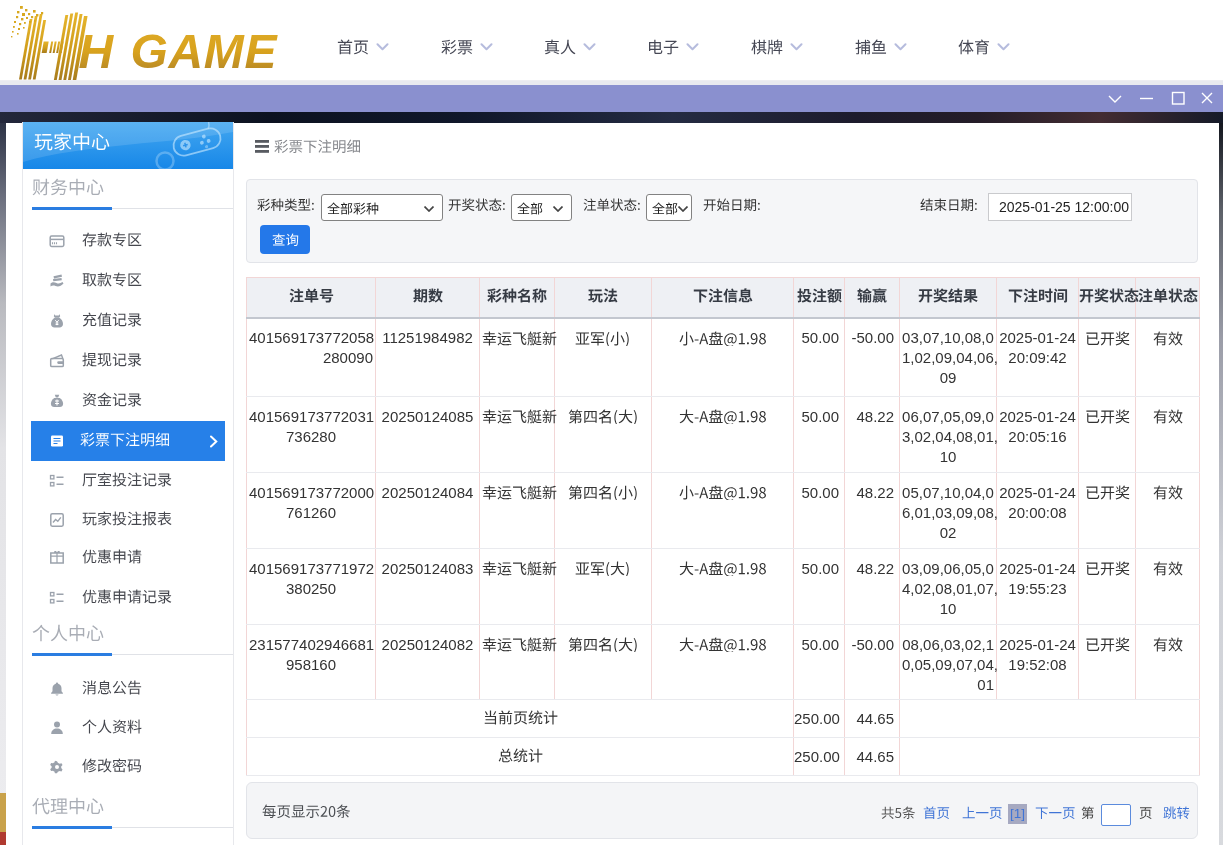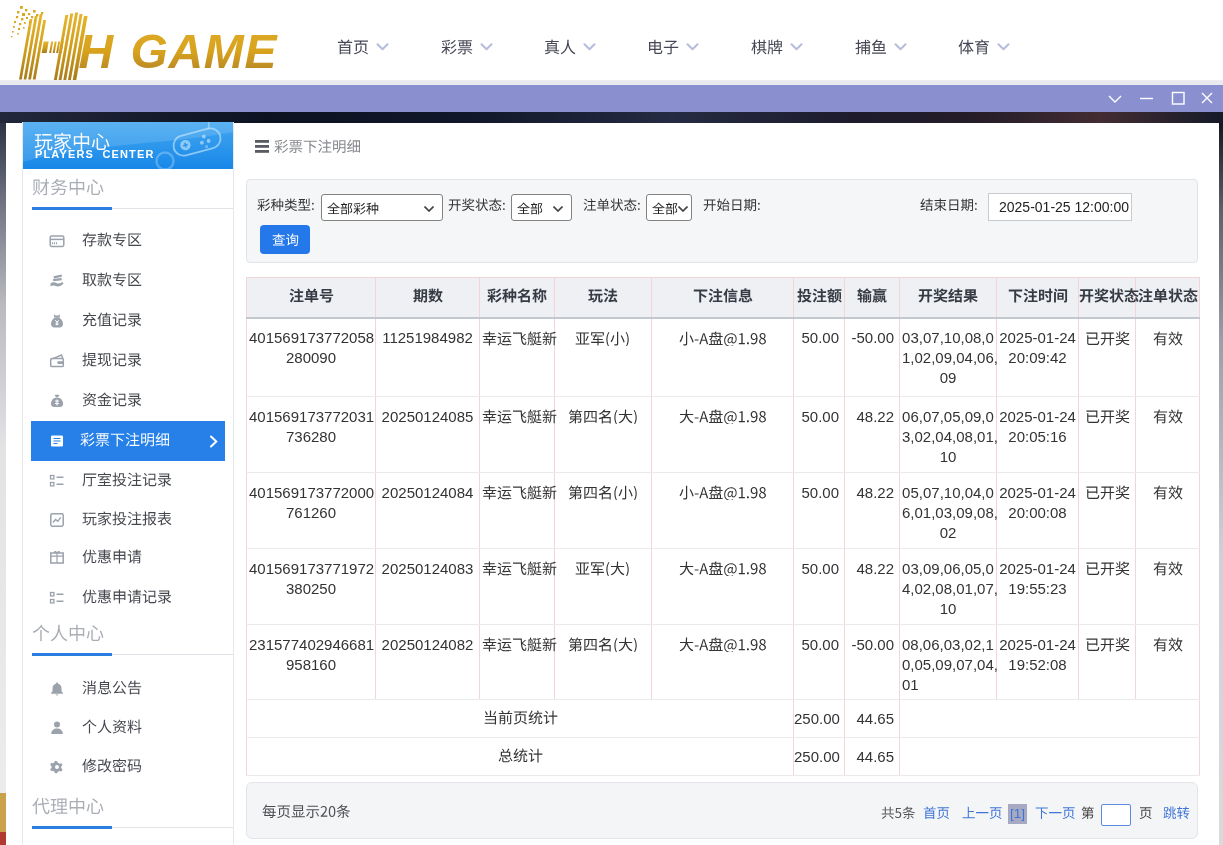--- a/index.html
+++ b/index.html
@@ -162,21 +162,21 @@
  <circle cx="4.5" cy="2" r="1.9" fill="rgba(205,235,255,0.60)" stroke="none"></circle>
  <circle cx="11.5" cy="2" r="1.9" fill="rgba(205,235,255,0.60)" stroke="none"></circle>
  <circle cx="8" cy="7" r="1.6" fill="rgba(205,235,255,0.42)" stroke="none"></circle>
  <path d="M14 -10 c4 -3 0 -7 5 -9 c3.5 -1.2 5 1 4 2.6" stroke-width="1.5" stroke="rgba(205,235,255,0.5)"></path>
 </g>
 </svg>
     </div>
 <div class="abs" style="left:34px;top:132px;z-index:3"><svg width="76.0" height="19" style="">
         <use href="#t7" fill="#fff"></use>
       </svg></div>
-<div class="abs" style="left:35px;top:148px;z-index:3;font-size:11px;color:#fff;letter-spacing:1.15px;font-weight:bold">PLAYERS&nbsp;&nbsp;CENTER</div>
+<div class="abs" style="left:35px;top:167px;z-index:3;font-size:11px;color:#fff;letter-spacing:1.15px;font-weight:bold">PLAYERS&nbsp;&nbsp;CENTER</div>
 <div class="abs" style="left:32px;top:178px"><svg width="72.0" height="18" style="">
         <use href="#t8" fill="#a9adb5"></use>
       </svg></div>
 <div class="abs" style="left:32px;top:207px;width:80px;height:3px;background:#2a7de1"></div>
 <div class="abs" style="left:112px;top:208px;width:121px;height:1px;background:#e0e2e7"></div>
 <svg class="abs" width="16" height="16" style="left:49px;top:233px" viewBox="0 0 16 16">
       <rect x="1.2" y="3" width="13.6" height="10.5" rx="1.4" fill="none" stroke="#9ba2ac" stroke-width="1.5"></rect>
       <path d="M1.5 6.4 H14.5" stroke="#9ba2ac" stroke-width="1.5"></path>
       <path d="M3.5 9.2 v2 M5.5 9.2 v2 M7.5 9.2 v2" stroke="#9ba2ac" stroke-width="1.1"></path>
     </svg>
@@ -387,21 +387,21 @@
               <use href="#t40" fill="#363b44"></use>
             </svg></th>
           <th style="border:1px solid #f2d6d6;border-top:1px solid #f2d6d6;border-bottom:2px solid #c3c7cf;padding:0;text-align:center;vertical-align:middle"><svg width="60.0" height="15" style="">
               <use href="#t41" fill="#363b44"></use>
             </svg></th>
           <th style="border:1px solid #f2d6d6;border-top:1px solid #f2d6d6;border-bottom:2px solid #c3c7cf;padding:0;text-align:center;vertical-align:middle"><svg width="60.0" height="15" style="">
               <use href="#t42" fill="#363b44"></use>
             </svg></th>
         </tr>
         <tr style="height:79px">
-          <td style="border:1px solid;border-color:#e9eaee #f2d6d6;padding:9.5px 2px 0;text-align:center;vertical-align:top;line-height:20px;">
+          <td style="border:1px solid;border-color:#e9eaee #f2d6d6;padding:9.5px 2px 0;text-align:right;vertical-align:top;line-height:20px;">
             <div>401569173772058</div>
             <div>280090</div>
           </td>
           <td style="border:1px solid;border-color:#e9eaee #f2d6d6;padding:9.5px 2px 0;text-align:center;vertical-align:top;line-height:20px;">11251984982</td>
           <td style="border:1px solid;border-color:#e9eaee #f2d6d6;padding:12px 2px 0;text-align:center;vertical-align:top;line-height:20px;"><svg width="75.0" height="15" style="">
               <use href="#t43" fill="#333"></use>
             </svg></td>
           <td style="border:1px solid;border-color:#e9eaee #f2d6d6;padding:12px 2px 0;text-align:center;vertical-align:top;line-height:20px;"><svg width="55.1" height="15" style="">
               <use href="#t44" fill="#333"></use>
             </svg></td>
@@ -535,21 +535,21 @@
               <use href="#t43" fill="#333"></use>
             </svg></td>
           <td style="border:1px solid;border-color:#e9eaee #f2d6d6;padding:12px 2px 0;text-align:center;vertical-align:top;line-height:20px;"><svg width="70.1" height="15" style="">
               <use href="#t48" fill="#333"></use>
             </svg></td>
           <td style="border:1px solid;border-color:#e9eaee #f2d6d6;padding:12px 2px 0;text-align:center;vertical-align:top;line-height:20px;"><svg width="87.7" height="15" style="">
               <use href="#t49" fill="#333"></use>
             </svg></td>
           <td style="border:1px solid;border-color:#e9eaee #f2d6d6;padding:9.5px 5px 0;text-align:right;vertical-align:top;line-height:20px;">50.00</td>
           <td style="border:1px solid;border-color:#e9eaee #f2d6d6;padding:9.5px 5px 0;text-align:right;vertical-align:top;line-height:20px;">-50.00</td>
-          <td style="border:1px solid;border-color:#e9eaee #f2d6d6;padding:9.5px 2px 0;text-align:left;vertical-align:top;line-height:20px;">
+          <td style="border:1px solid;border-color:#e9eaee #f2d6d6;padding:9.5px 2px 0;text-align:right;vertical-align:top;line-height:20px;">
             <div>08,06,03,02,1</div>
             <div>0,05,09,07,04,</div>
             <div>01</div>
           </td>
           <td style="border:1px solid;border-color:#e9eaee #f2d6d6;padding:9.5px 2px 0;text-align:center;vertical-align:top;line-height:20px;">
             <div>2025-01-24</div>
             <div>19:52:08</div>
           </td>
           <td style="border:1px solid;border-color:#e9eaee #f2d6d6;padding:12px 2px 0;text-align:center;vertical-align:top;line-height:20px;"><svg width="45.0" height="15" style="">
               <use href="#t46" fill="#333"></use>

